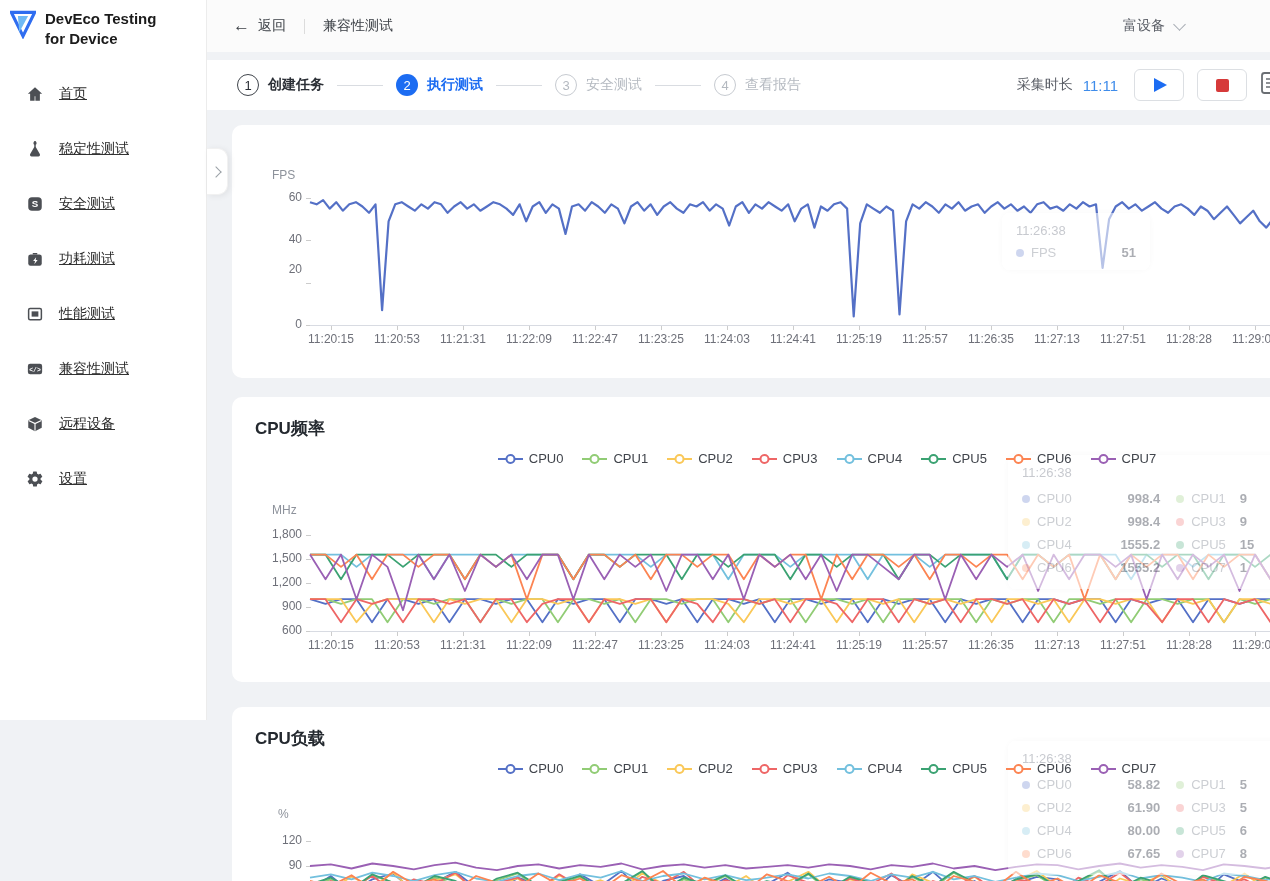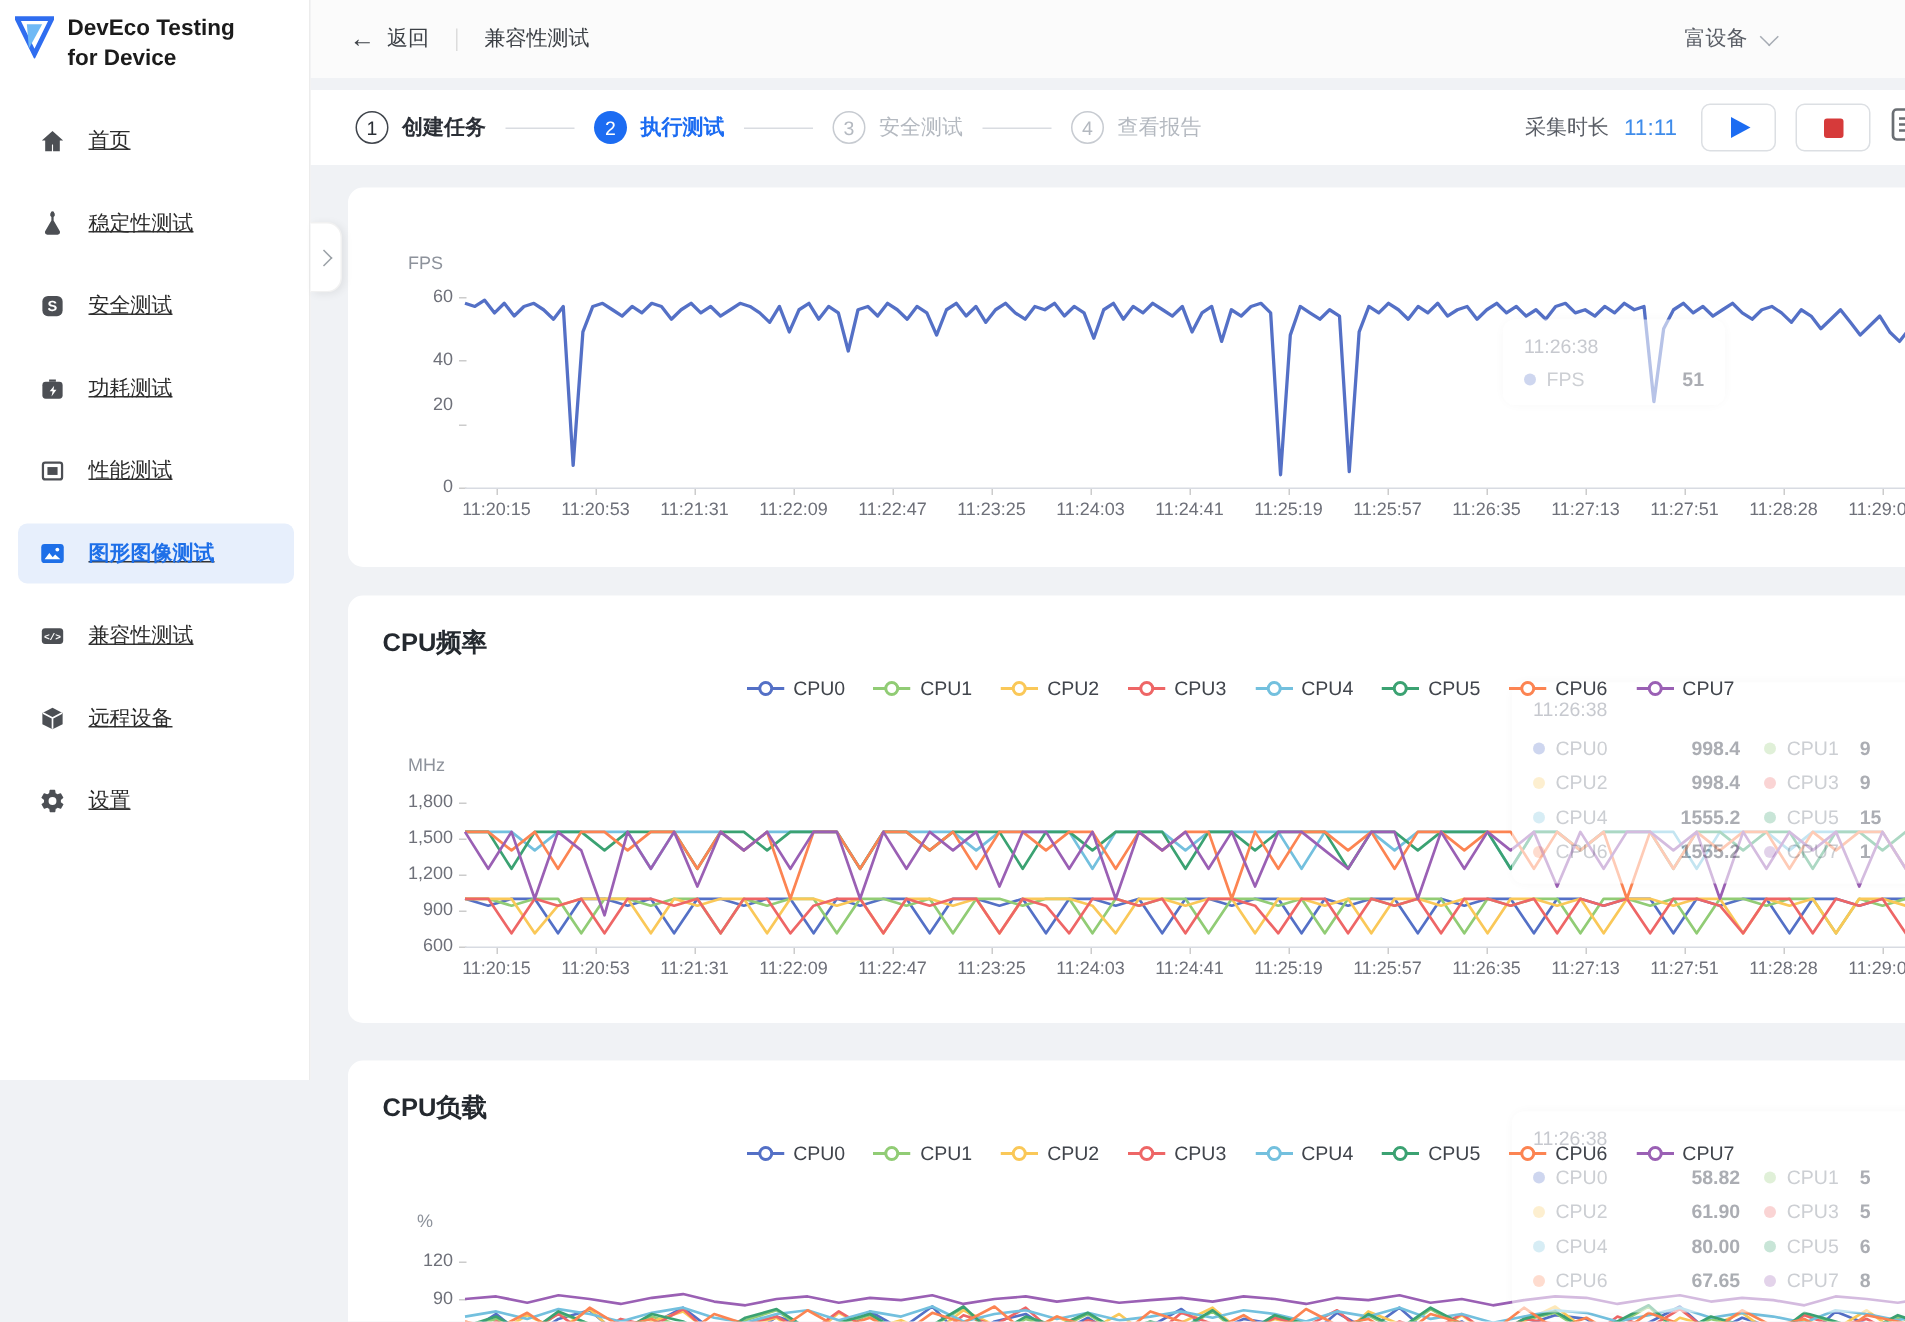--- a/index.html
+++ b/index.html
@@ -128,30 +128,20 @@
     </div>
     <div class="nav-item">
       <span class="nav-icon">
         <svg width="18" height="18" viewBox="0 0 24 24">
             <rect x="3.5" y="4.5" width="17" height="15" rx="2" fill="none" stroke="#4c4f54" stroke-width="2"></rect>
             <rect x="7.5" y="8.5" width="9" height="7" fill="#4c4f54"></rect>
           </svg>
       </span>
         <span>性能测试</span>
     </div>
-    <div class="nav-item active">
-      <span class="nav-icon">
-        <svg width="18" height="18" viewBox="0 0 24 24">
-            <rect x="2" y="3.5" width="20" height="17" rx="3" fill="#1e6fe8"></rect>
-            <path d="m5 17 4.2-5.4 3 3.7 2.2-2.4L19 17z" fill="#fff"></path>
-            <circle cx="16.3" cy="8.5" r="1.7" fill="#fff"></circle>
-          </svg>
-      </span>
-        <span>图形图像测试</span>
-    </div>
     <div class="nav-item">
       <span class="nav-icon">
         <svg width="18" height="18" viewBox="0 0 24 24">
             <rect x="2.5" y="5" width="19" height="14" rx="3" fill="#4c4f54"></rect>
             <text x="12" y="15.5" font-size="8.5" font-weight="bold" fill="#fff" text-anchor="middle" font-family="Liberation Mono,monospace">&lt;/&gt;</text>
           </svg>
       </span>
         <span>兼容性测试</span>
     </div>
     <div class="nav-item">

